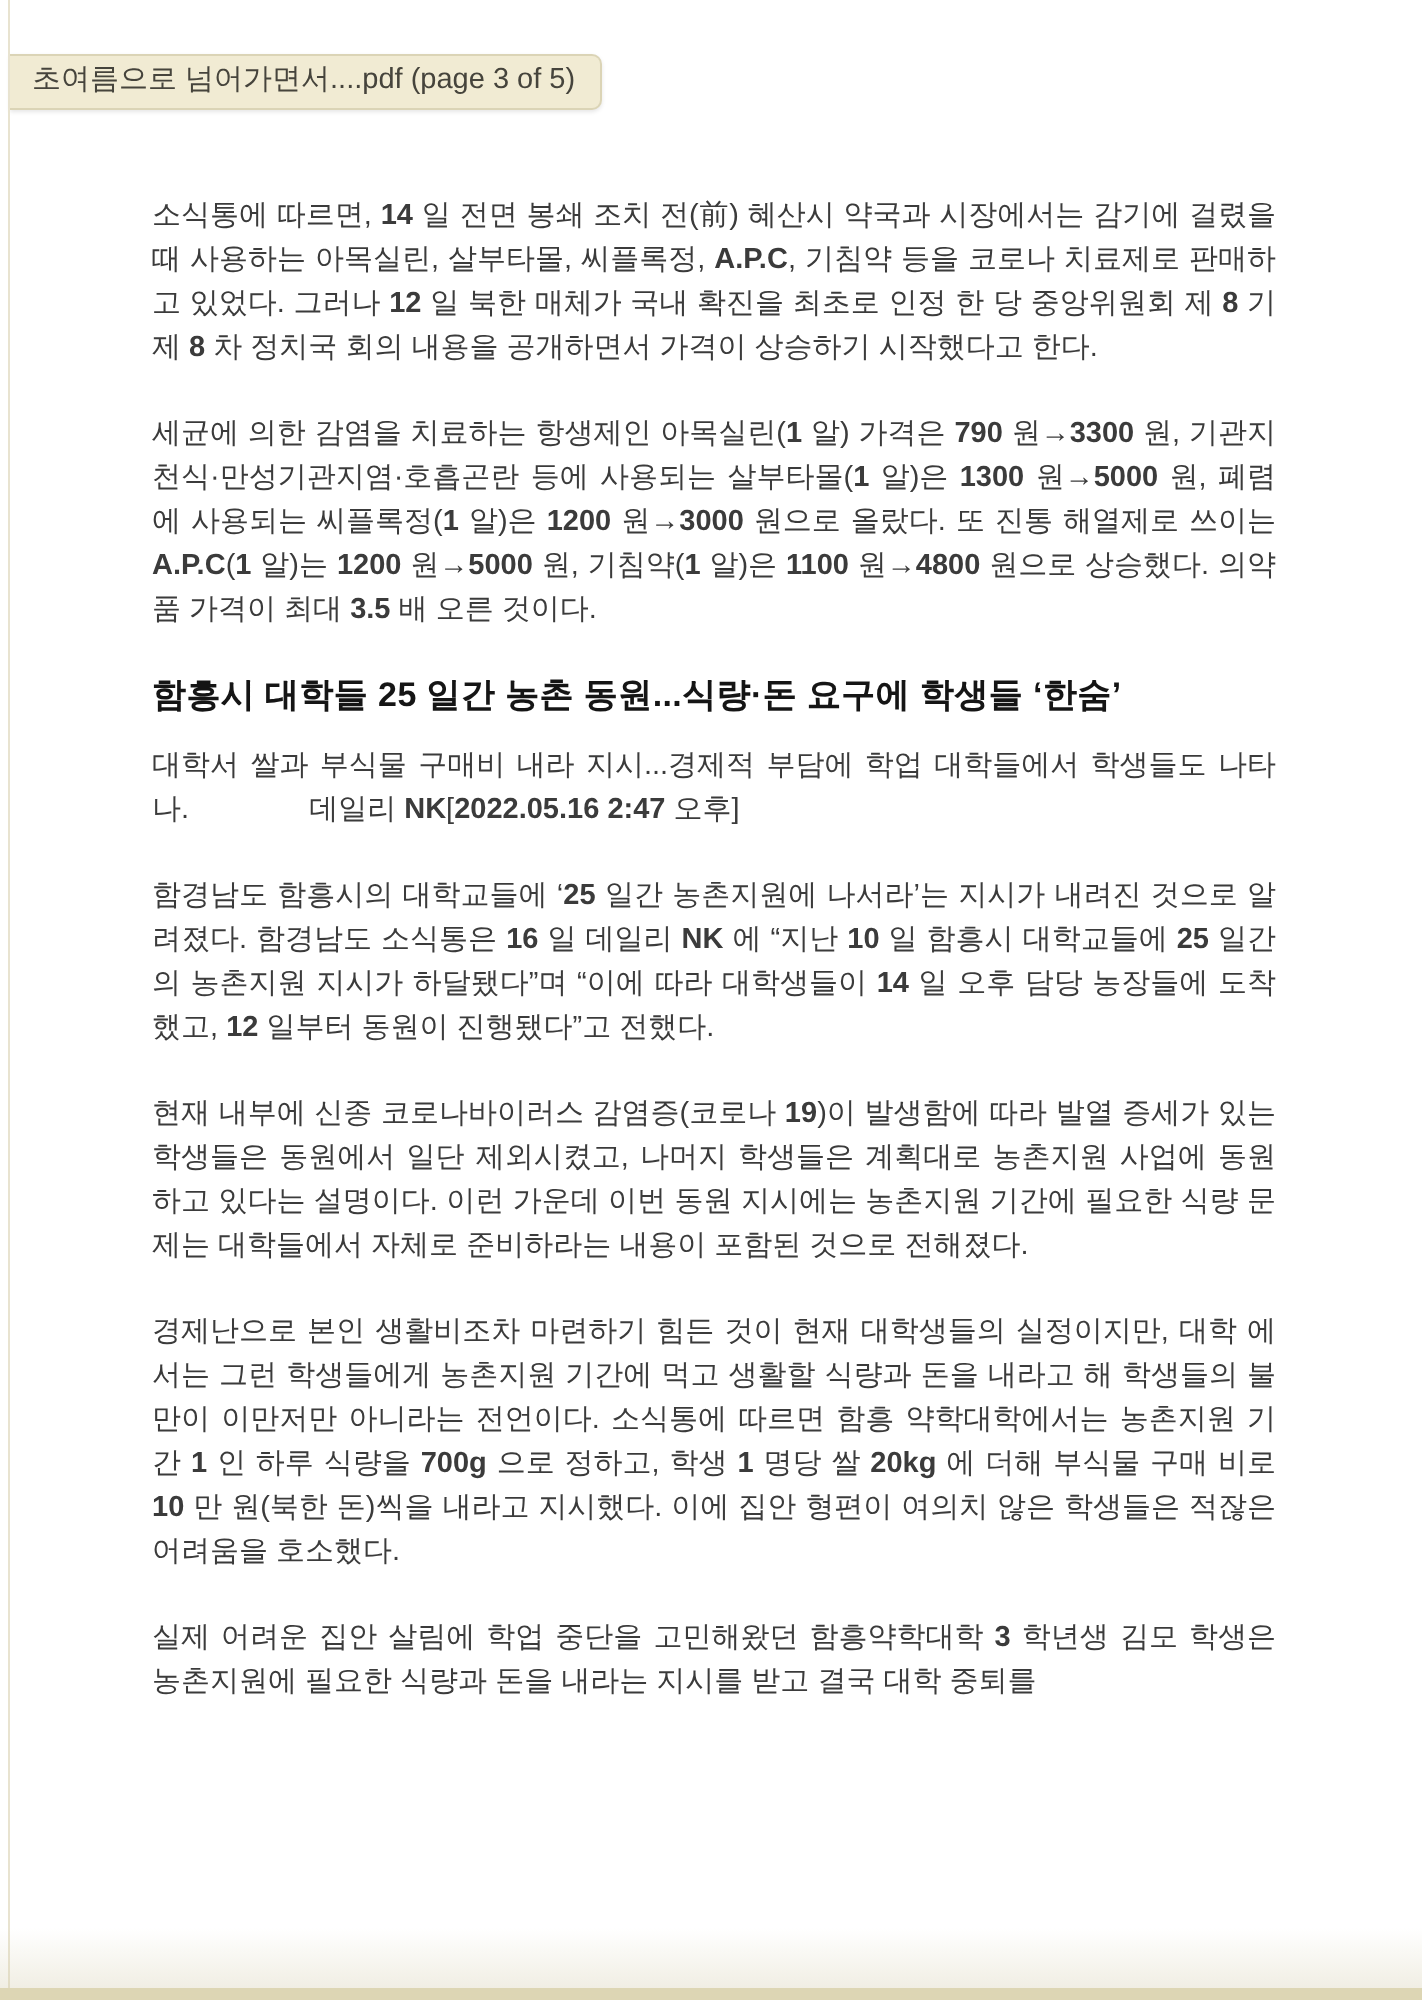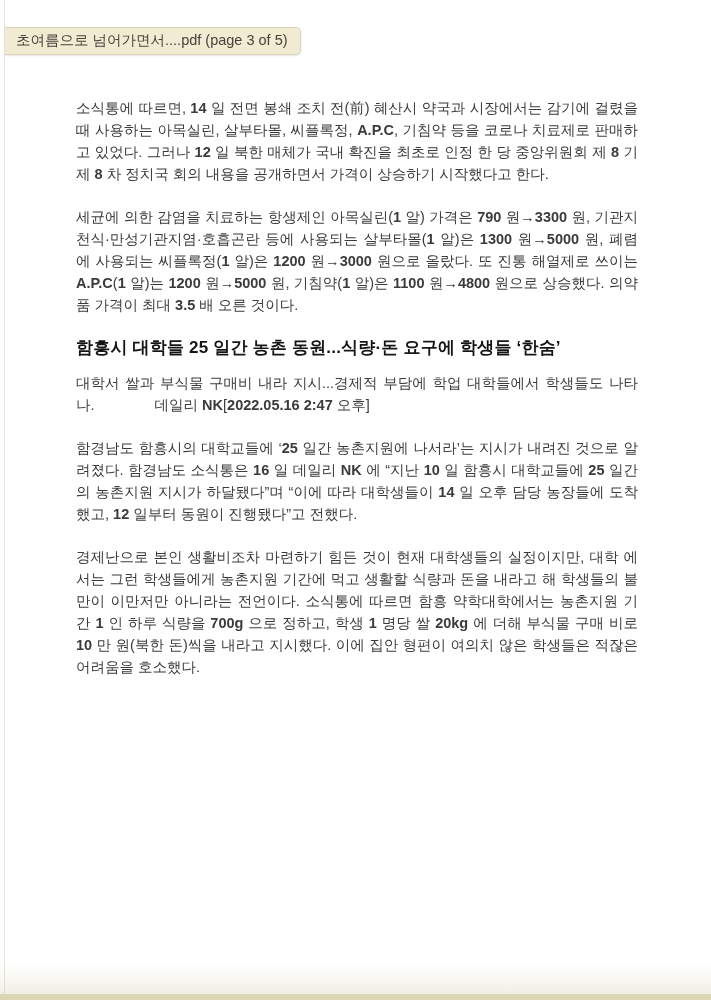--- a/index.html
+++ b/index.html
@@ -74,23 +74,25 @@
 
     <h2 class="headline autobold">함흥시 대학들 <b>25</b> 일간 농촌 동원...식량·돈 요구에 학생들 ‘한숨’</h2>
 
     <p class="subhead">
       <span class="subhead-text">대학서 쌀과 부식물 구매비 내라 지시...경제적 부담에 학업 대학들에서 학생들도 나타나.</span>
       <span class="byline autobold">데일리 <b>NK</b>[<b>2022.05.16</b> <b>2:47</b> 오후]</span>
     </p>
 
     <p class="body autobold">함경남도 함흥시의 대학교들에 ‘<b>25</b> 일간 농촌지원에 나서라’는 지시가 내려진 것으로 알려졌다.  함경남도 소식통은 <b>16</b> 일 데일리 <b>NK</b> 에 “지난 <b>10</b> 일 함흥시 대학교들에 <b>25</b> 일간의 농촌지원 지시가 하달됐다”며 “이에 따라 대학생들이 <b>14</b> 일 오후 담당 농장들에 도착했고, <b>12</b> 일부터 동원이 진행됐다”고 전했다.</p>
 
+    <p class="body autobold">현재 내부에 신종 코로나바이러스 감염증(코로나 <b>19</b>)이 발생함에 따라 발열 증세가 있는 학생들은 동원에서 일단 제외시켰고, 나머지 학생들은 계획대로 농촌지원 사업에 동원하고 있다는 설명이다.  이런 가운데 이번 동원 지시에는 농촌지원 기간에 필요한 식량 문제는 대학들에서 자체로 준비하라는 내용이 포함된 것으로 전해졌다.</p>
 
     <p class="body autobold">경제난으로 본인 생활비조차 마련하기 힘든 것이 현재 대학생들의 실정이지만, 대학 에서는 그런 학생들에게 농촌지원 기간에 먹고 생활할 식량과 돈을 내라고 해 학생들의 불만이 이만저만 아니라는 전언이다.  소식통에 따르면 함흥 약학대학에서는 농촌지원 기간 <b>1</b> 인 하루 식량을 <b>700g</b> 으로 정하고, 학생 <b>1</b> 명당 쌀 <b>20kg</b> 에 더해 부식물 구매 비로 <b>10</b> 만 원(북한 돈)씩을 내라고 지시했다. 이에 집안 형편이 여의치 않은 학생들은 적잖은 어려움을 호소했다.</p>
 
+    <p class="body autobold">실제 어려운 집안 살림에 학업 중단을 고민해왔던 함흥약학대학 <b>3</b> 학년생 김모 학생은 농촌지원에 필요한 식량과 돈을 내라는 지시를 받고 결국 대학 중퇴를</p>
 
   </div>
 
   <div class="page-edge left"></div>
   <div class="page-edge right"></div>
   <div class="bottom-fade"></div>
   <div class="bottom-strip"></div>
 
 </div>
 

